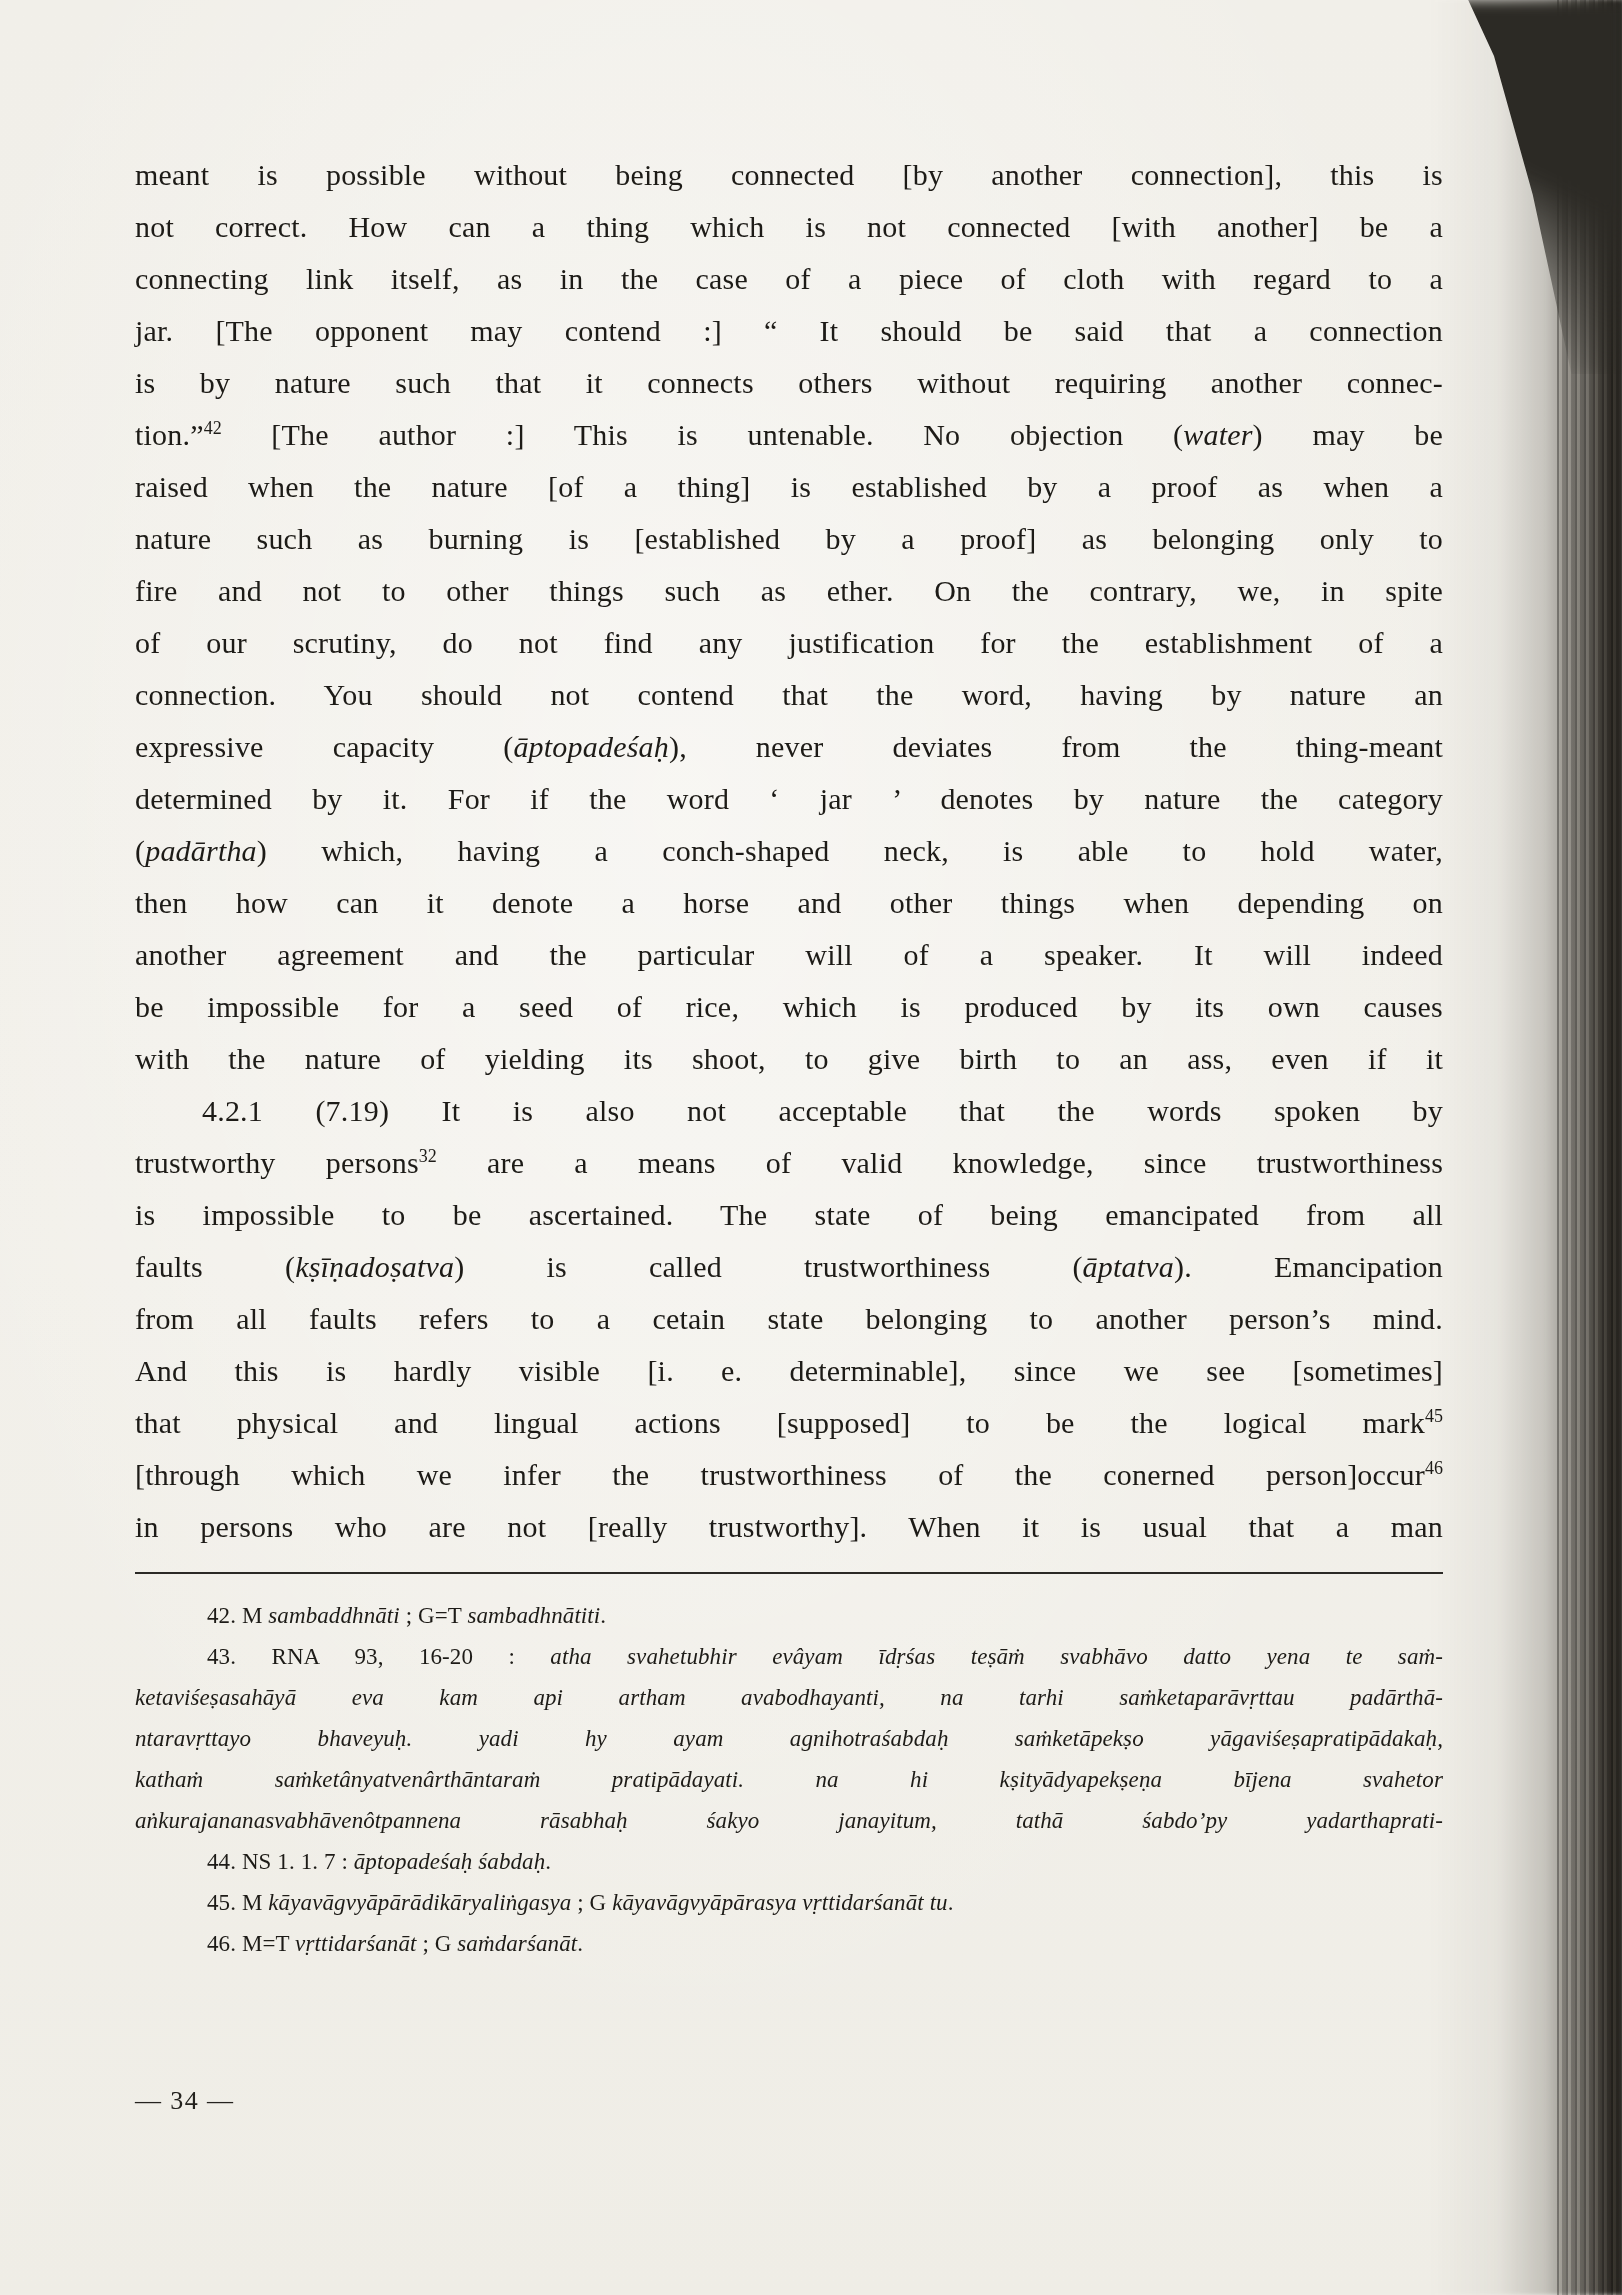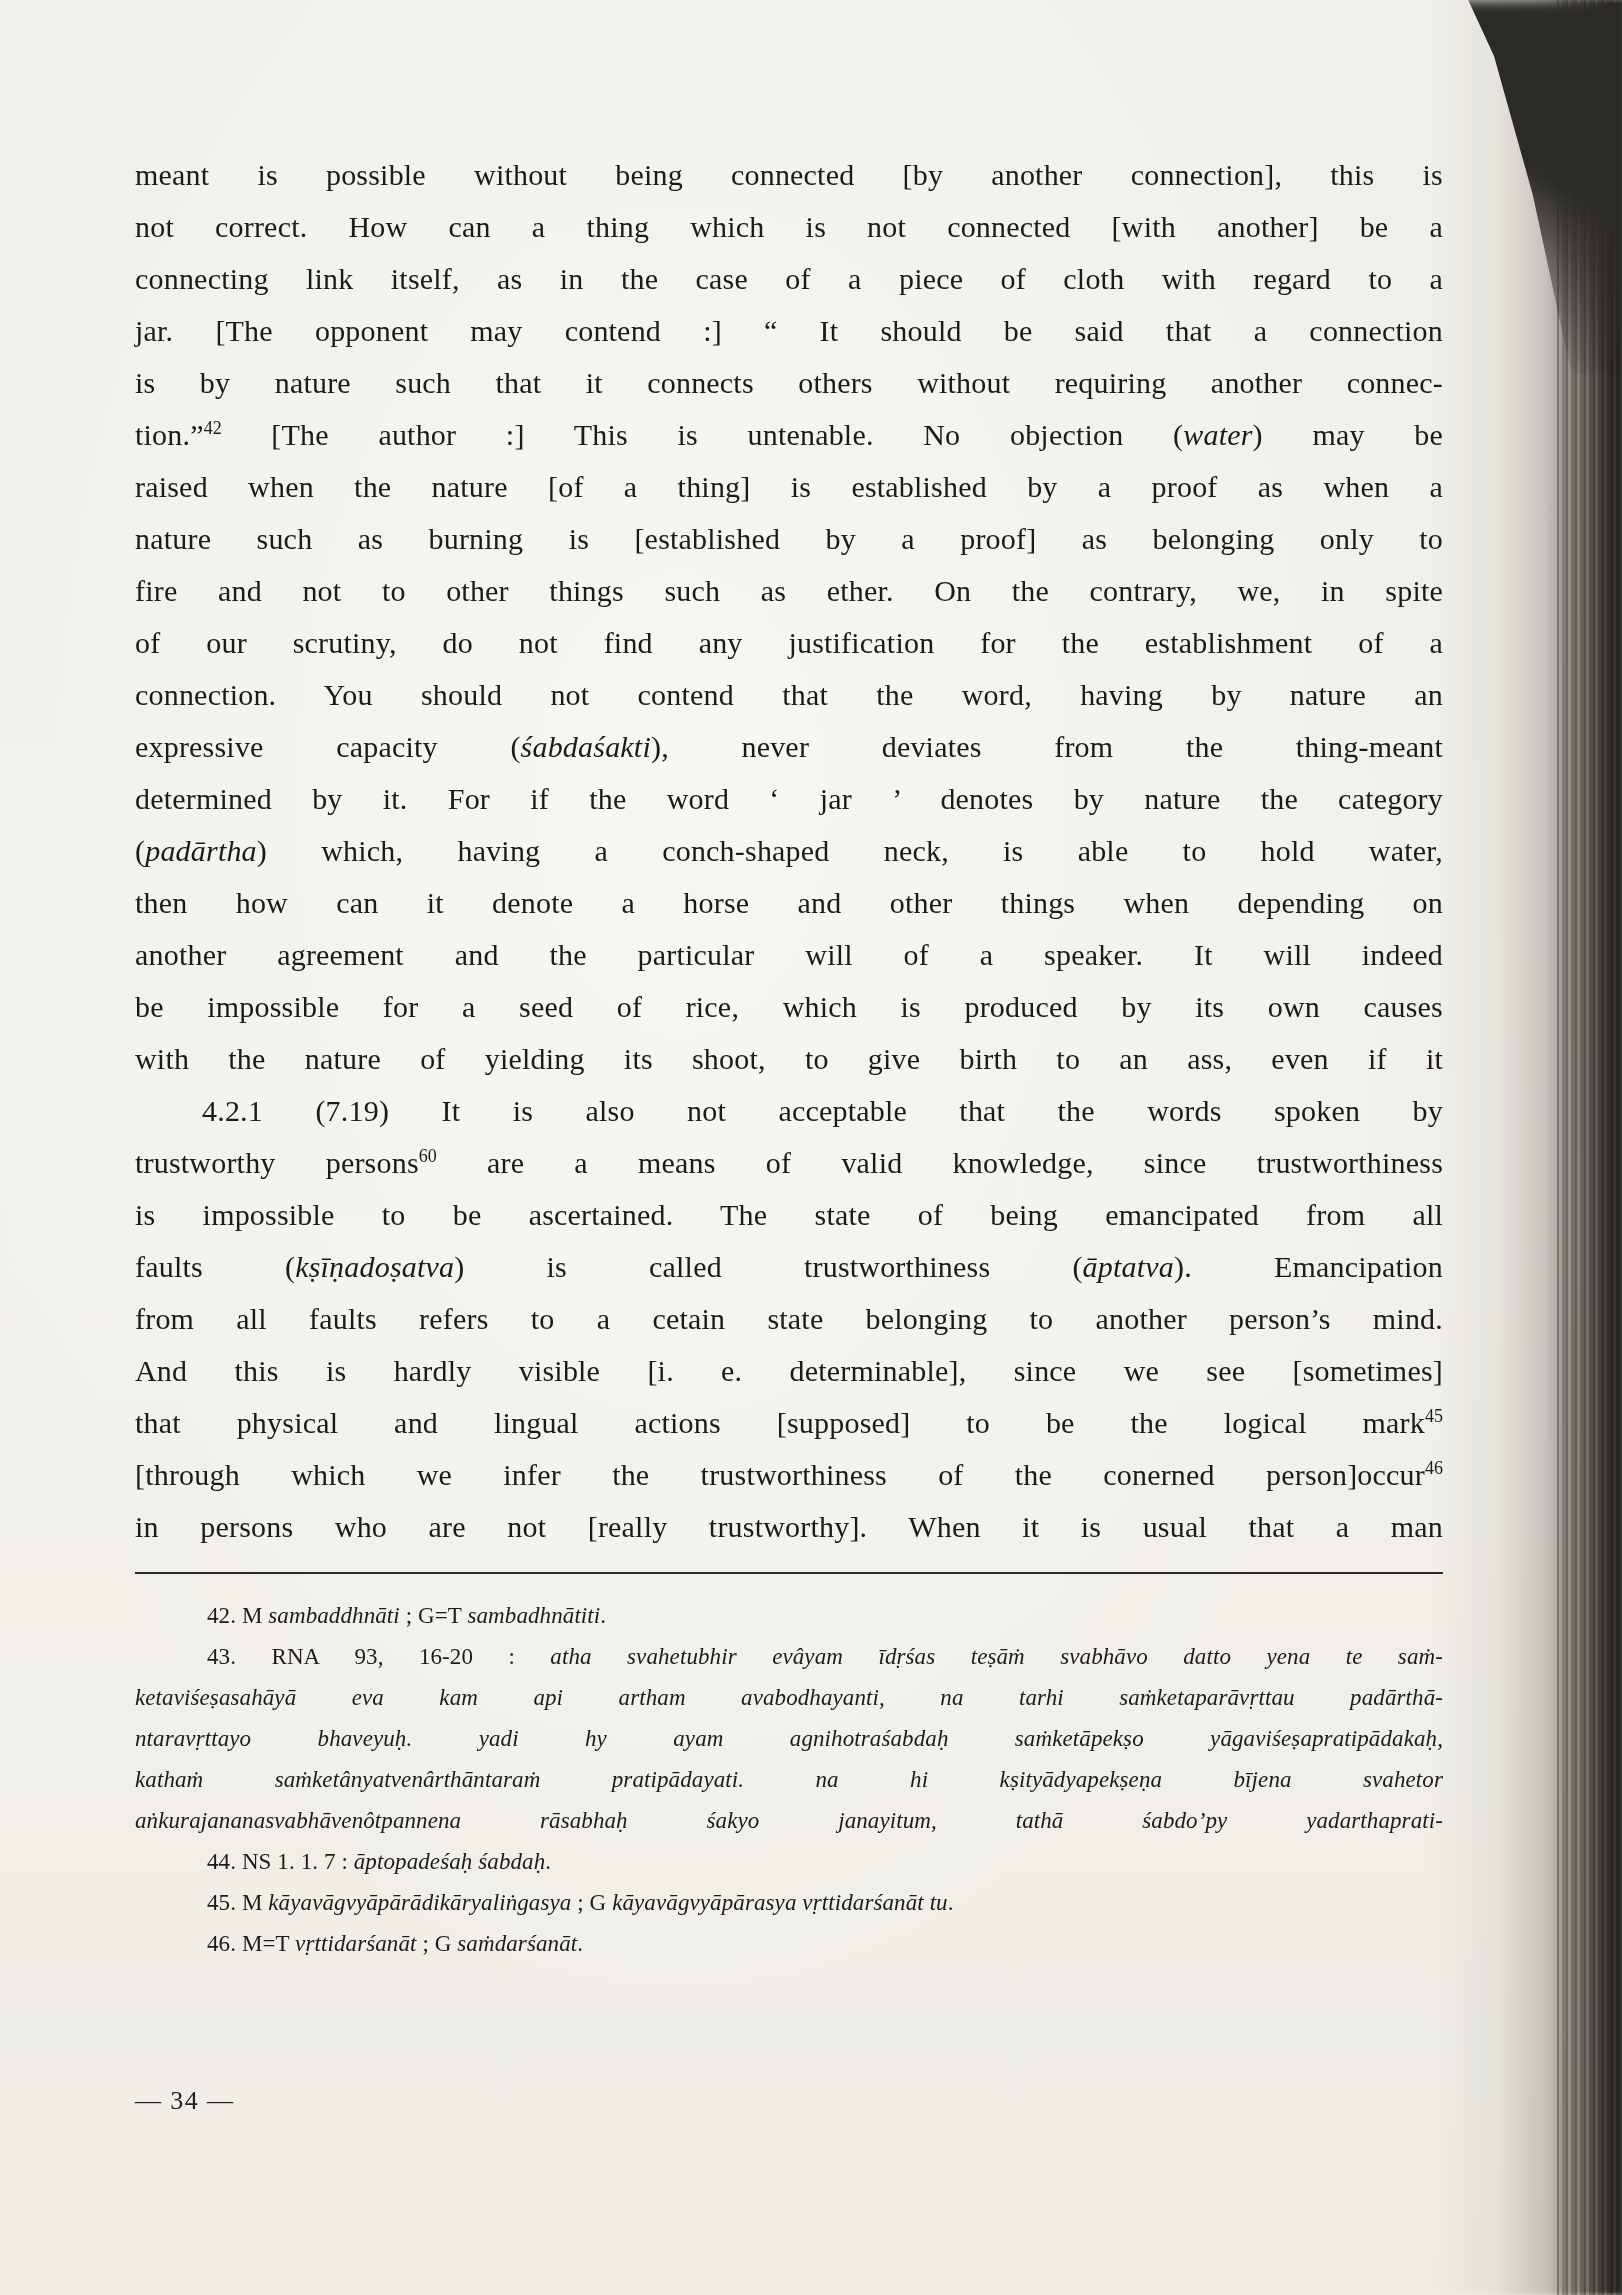--- a/index.html
+++ b/index.html
@@ -122,31 +122,31 @@
           <div class="line">not correct. How can a thing which is not connected [with another] be a</div>
           <div class="line">connecting link itself, as in the case of a piece of cloth with regard to a</div>
           <div class="line">jar. [The opponent may contend :] “ It should be said that a connection</div>
           <div class="line">is by nature such that it connects others without requiring another connec-</div>
           <div class="line">tion.”<sup>42</sup> [The author :] This is untenable. No objection (<i>water</i>) may be</div>
           <div class="line">raised when the nature [of a thing] is established by a proof as when a</div>
           <div class="line">nature such as burning is [established by a proof] as belonging only to</div>
           <div class="line">fire and not to other things such as ether. On the contrary, we, in spite</div>
           <div class="line">of our scrutiny, do not find any justification for the establishment of a</div>
           <div class="line">connection. You should not contend that the word, having by nature an</div>
-          <div class="line">expressive capacity (<i>śabdaśakti</i>), never deviates from the thing-meant</div>
+          <div class="line">expressive capacity (<i>āptopadeśaḥ</i>), never deviates from the thing-meant</div>
           <div class="line">determined by it. For if the word ‘ jar ’ denotes by nature the category</div>
           <div class="line">(<i>padārtha</i>) which, having a conch-shaped neck, is able to hold water,</div>
           <div class="line">then how can it denote a horse and other things when depending on</div>
           <div class="line">another agreement and the particular will of a speaker. It will indeed</div>
           <div class="line">be impossible for a seed of rice, which is produced by its own causes</div>
           <div class="line">with the nature of yielding its shoot, to give birth to an ass, even if it</div>
         </div>
         <div class="paragraph">
           <div class="line indent">4.2.1 (7.19) It is also not acceptable that the words spoken by</div>
-          <div class="line">trustworthy persons<sup>60</sup> are a means of valid knowledge, since trustworthiness</div>
+          <div class="line">trustworthy persons<sup>32</sup> are a means of valid knowledge, since trustworthiness</div>
           <div class="line">is impossible to be ascertained. The state of being emancipated from all</div>
           <div class="line">faults (<i>kṣīṇadoṣatva</i>) is called trustworthiness (<i>āptatva</i>). Emancipation</div>
           <div class="line">from all faults refers to a cetain state belonging to another person’s mind.</div>
           <div class="line">And this is hardly visible [i. e. determinable], since we see [sometimes]</div>
           <div class="line">that physical and lingual actions [supposed] to be the logical mark<sup>45</sup></div>
           <div class="line">[through which we infer the trustworthiness of the conerned person]occur<sup>46</sup></div>
           <div class="line">in persons who are not [really trustworthy]. When it is usual that a man</div>
         </div>
       </section>
     <hr class="footnote-rule">

